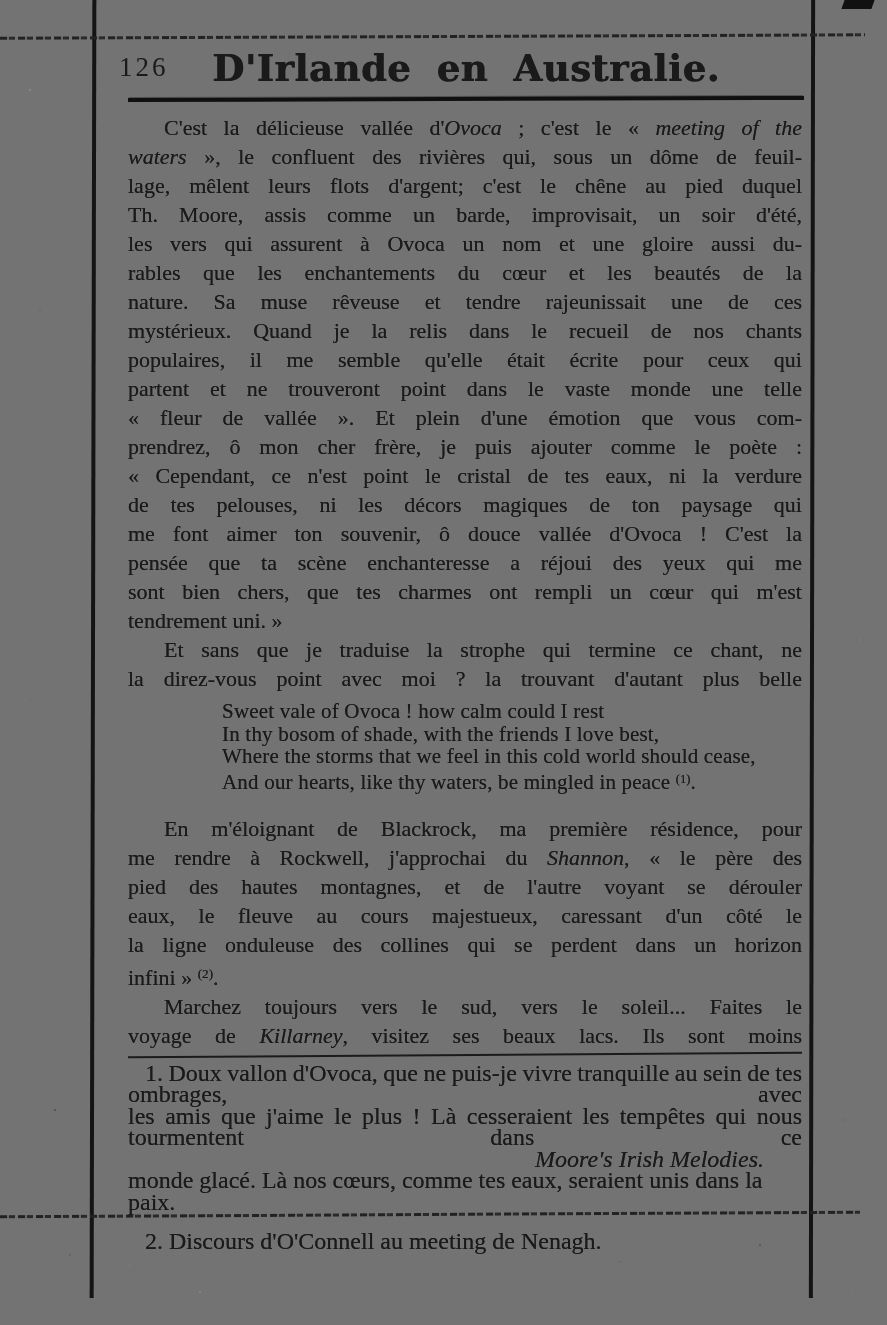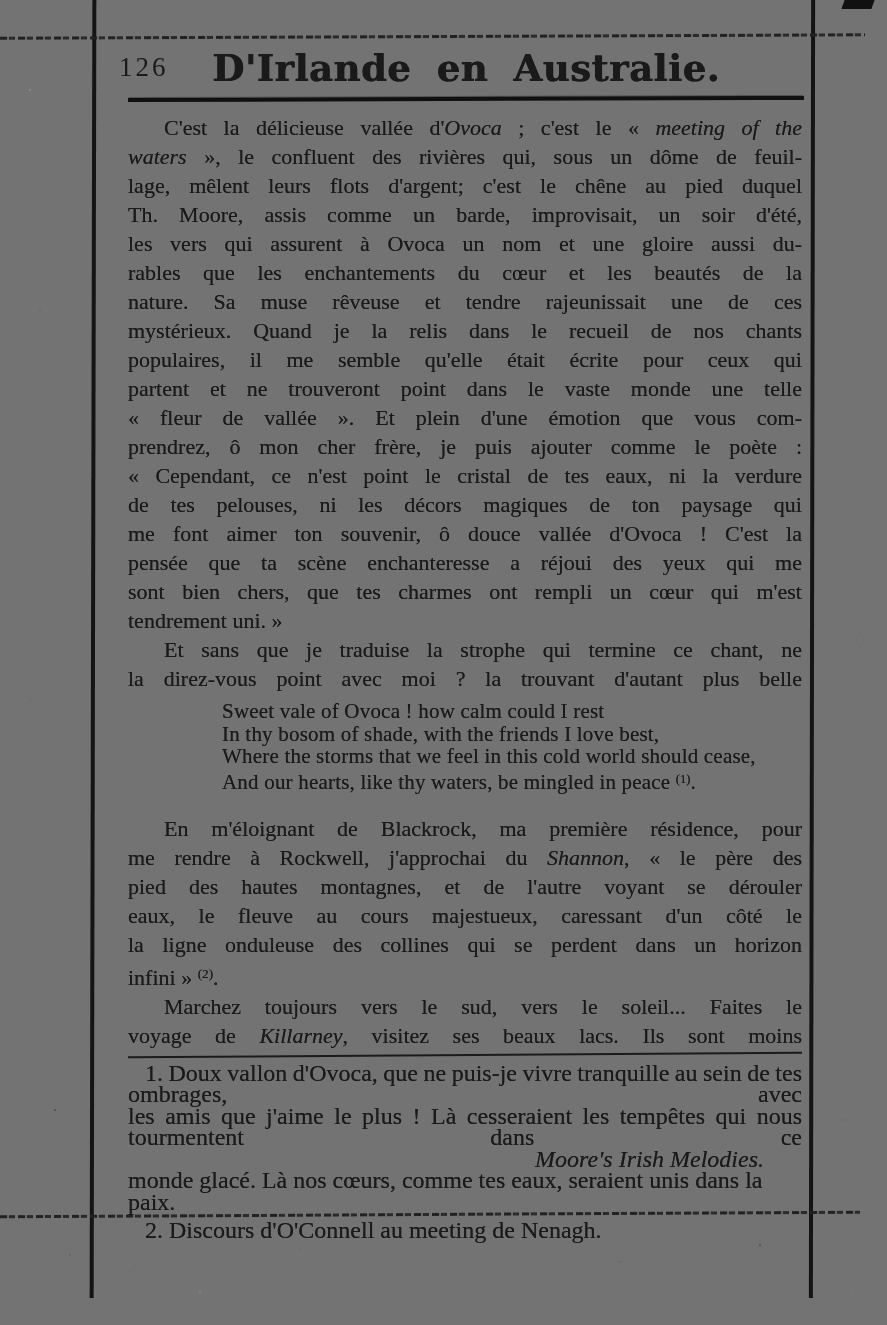--- a/index.html
+++ b/index.html
@@ -45,21 +45,21 @@
   .line{width:100%;}
   .line.j{text-align:justify;text-align-last:justify;}
   .line.l{text-align:left;}
   .line.r{text-align:right;padding-right:38px;box-sizing:border-box;}
   .line.ind{text-indent:36px;}
   .blk-poem{margin:7px 0 21px 94px;font-size:21px;line-height:22.5px;
     letter-spacing:.2px;}
   .blk-footnote{font-size:24px;line-height:21.5px;}
   .blk-footnote .line.j{word-spacing:-1.5px;}
   .blk-footnote .line.ind{text-indent:17px;}
-  .blk-footnote .line.gap{margin-top:7px;}
+  .blk-footnote .line.gap{margin-top:18px;}
   .fnrule{height:2px;background:#1b1b1b;margin:4px 0 7px;transform:rotate(-.4deg);}
   .it{font-style:italic;}
   .sup{font-size:.6em;vertical-align:.5em;letter-spacing:0;}
 </style>
 </head>
 <body>
 
 <div class="stage">
   <div class="vrule left"></div>
   <div class="vrule right"></div>

